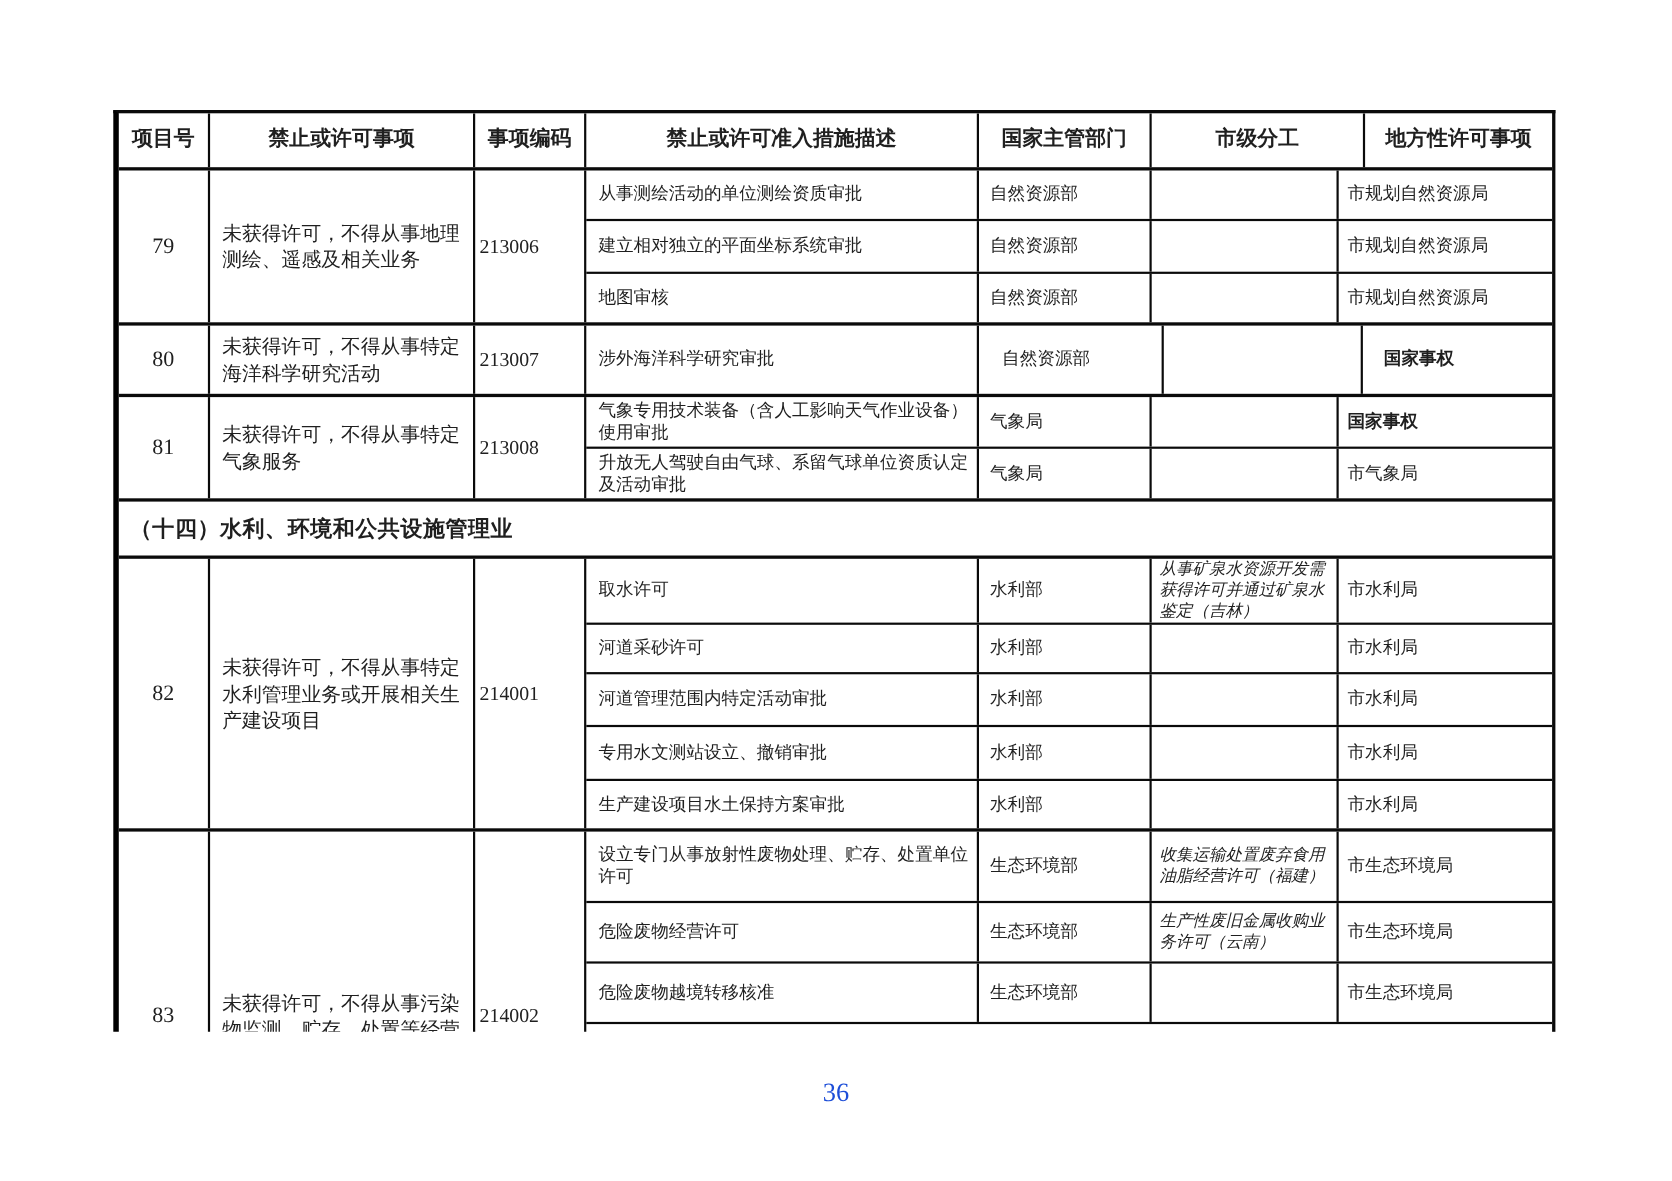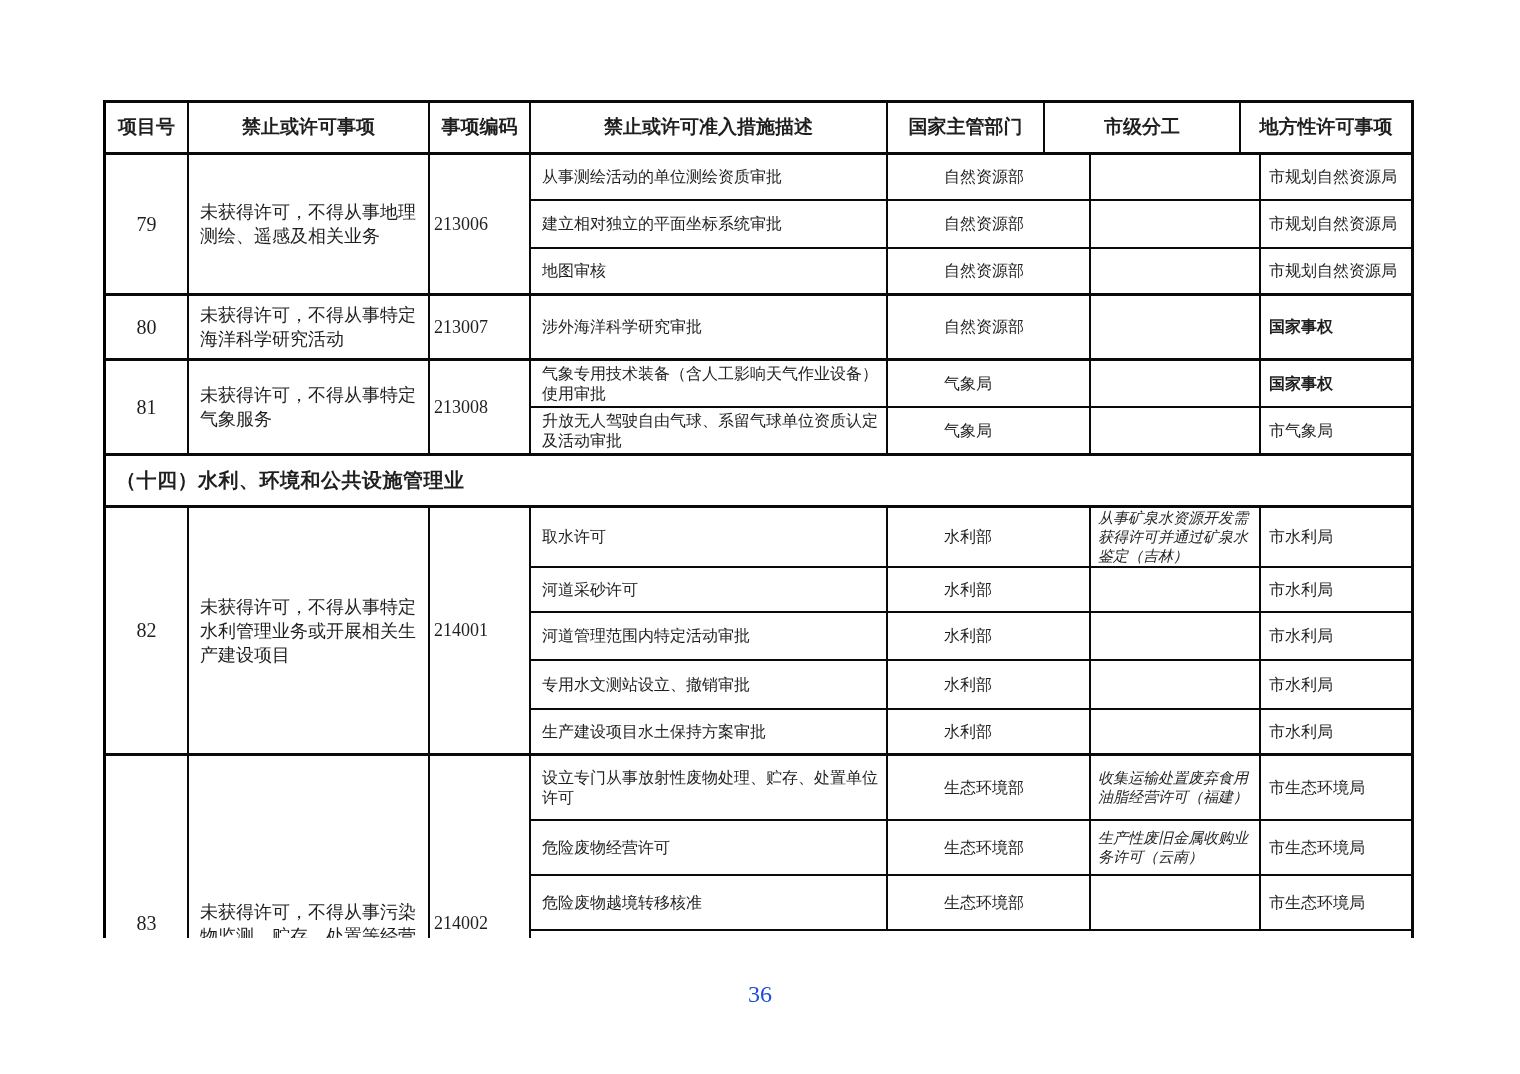--- a/index.html
+++ b/index.html
@@ -7,21 +7,21 @@
     width:1520px;height:1074px;position:relative;overflow:hidden;
     font-family:"Liberation Serif","DejaVu Serif",serif;
     color:#1f1f1f;
   }
   .page{position:absolute;inset:0;background:#ffffff;}
 
   
   .table-wrap{
     position:absolute;left:103px;top:100px;width:1311px;height:838px;
     box-sizing:border-box;
-    border-left:3px solid #000000;border-top:3px solid #0a0a0a;border-right:3px solid #0a0a0a;
+    border-left:5px solid #000000;border-top:3px solid #0a0a0a;border-right:3px solid #0a0a0a;
     overflow:hidden;background:#ffffff;
   }
   .hrow{display:flex;height:52px;box-sizing:border-box;border-bottom:3px solid #0a0a0a;}
   .hcell{
     display:flex;align-items:center;justify-content:center;
     font-weight:bold;font-size:19px;line-height:1.2;text-align:center;
     box-sizing:border-box;border-right:2px solid #0a0a0a;
   }
   .hcell:last-child{border-right:none;}
   .w0{width:83px;}  .w1{width:241px;} .w2{width:101px;}
@@ -31,21 +31,21 @@
   .cell{box-sizing:border-box;border-right:2px solid #0a0a0a;display:flex;align-items:center;}
   .num{justify-content:center;font-size:20px;}
   .idesc{font-size:18px;line-height:24px;padding:4px 10px 4px 11px;text-align:left;}
   .code{font-size:18px;padding-left:4px;}
 
   .measures{flex:1;display:flex;flex-direction:column;}
   .mrow{display:flex;box-sizing:border-box;border-bottom:2px solid #0a0a0a;}
   .mrow:last-child{border-bottom:none;}
   .mcell{box-sizing:border-box;display:flex;align-items:center;font-size:16px;line-height:20px;}
   .m0{width:357px;border-right:2px solid #0a0a0a;padding:3px 6px 3px 11px;}
-  .m1{width:157px;border-right:2px solid #0a0a0a;padding:3px 4px 3px 10px;margin-left:46px;}
+  .m1{width:157px;border-right:2px solid #0a0a0a;padding:3px 4px 3px 10px;}
   .m2{width:170px;border-right:2px solid #0a0a0a;padding:3px 5px 3px 7px;font-size:15px;line-height:19px;font-style:italic;}
   .m3{flex:1;padding:3px 4px 3px 8px;}
   .mrow.ghost .mcell{border-right:none;}
   .boldcell{font-weight:bold;}
 
   .section-row{
     display:flex;align-items:center;height:52px;box-sizing:border-box;
     border-bottom:3px solid #0a0a0a;
   }
   .section-title{
@@ -95,21 +95,21 @@
             <div class="mcell m2"></div>
             <div class="mcell m3">市规划自然资源局</div>
           </div>
         </div>
       </div>
       <div class="irow">
         <div class="cell w0 num">80</div>
         <div class="cell w1 idesc">未获得许可，不得从事特定海洋科学研究活动</div>
         <div class="cell w2 code">213007</div>
         <div class="measures">
-          <div class="mrow" style="height: 62px;">
+          <div class="mrow" style="height: 62px; gap: 11px;">
             <div class="mcell m0">涉外海洋科学研究审批</div>
             <div class="mcell m1">自然资源部</div>
             <div class="mcell m2"></div>
             <div class="mcell m3 boldcell">国家事权</div>
           </div>
         </div>
       </div>
       <div class="irow">
         <div class="cell w0 num">81</div>
         <div class="cell w1 idesc">未获得许可，不得从事特定气象服务</div>

